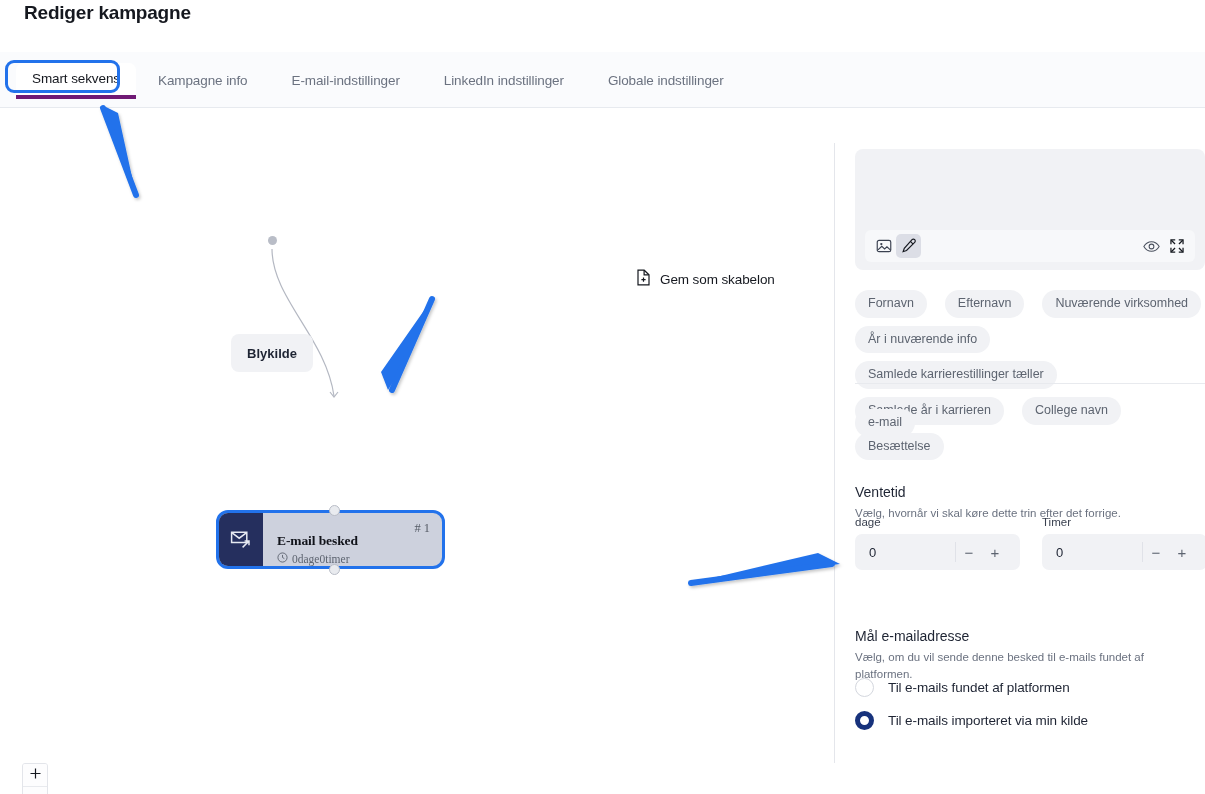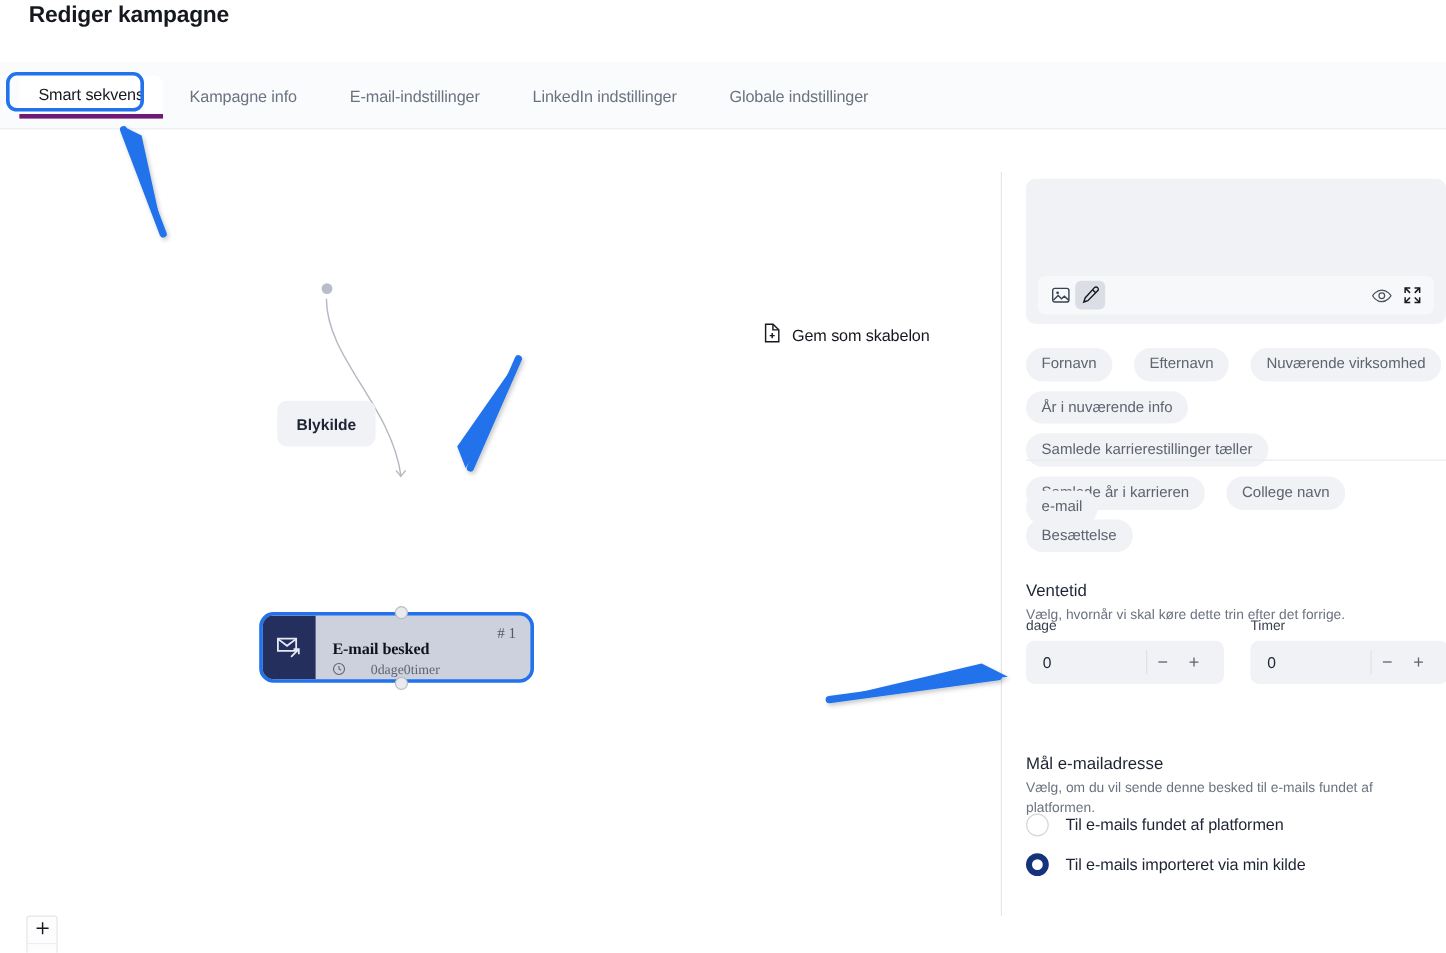--- a/index.html
+++ b/index.html
@@ -90,21 +90,21 @@
   .node-email-body {
     flex: 1; position: relative;
     padding: 20px 12px 0 14px;
     font-family: Liberation Serif, serif;
   }
   .node-email-title {
     font-size: 13.5px; font-weight: bold; color: #11131a;
     letter-spacing: -0.1px;
   }
   .node-email-sub {
-    display: flex; align-items: center; gap: 21px;
+    display: flex; align-items: center; gap: 4px;
     margin-top: 3px; font-size: 11.5px; color: #5d6470;
   }
   .node-email-num {
     position: absolute; right: 12px; top: 8px;
     font-size: 12.5px; color: #555b66;
   }
   .node-handle-top {
     position: absolute; left: 329px; top: 397px;
     width: 11px; height: 11px; border-radius: 50%;
     background: #e9ebef; border: 1.5px solid #b9bdc7;

